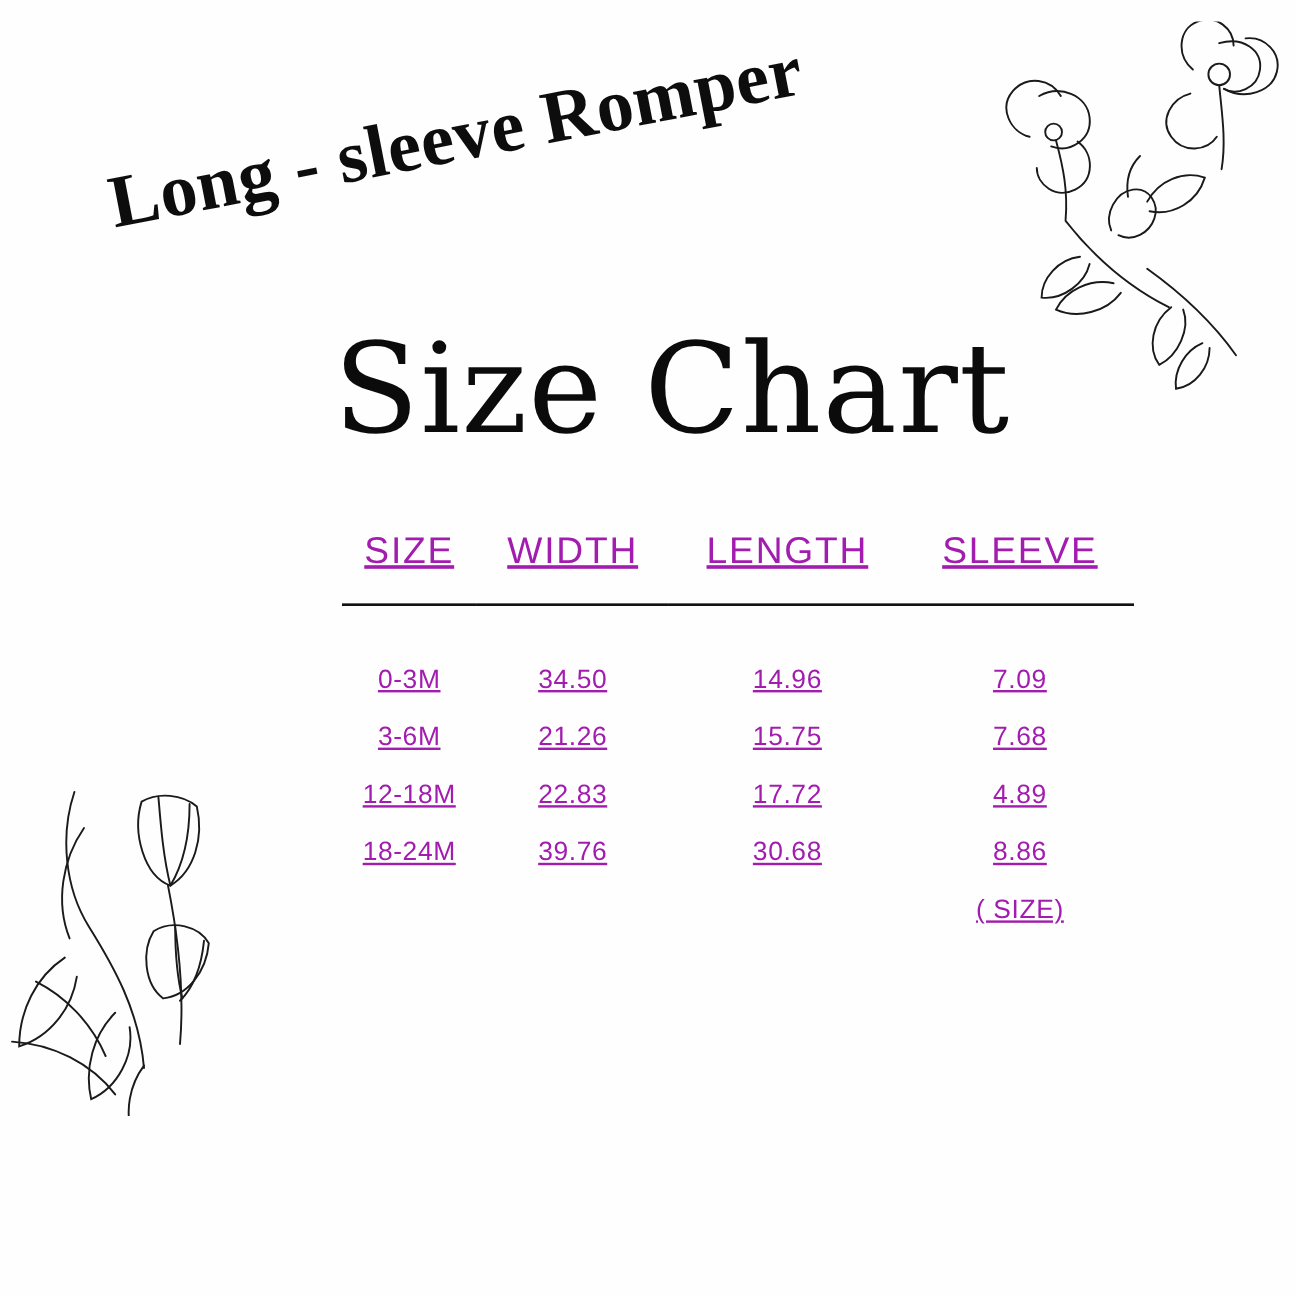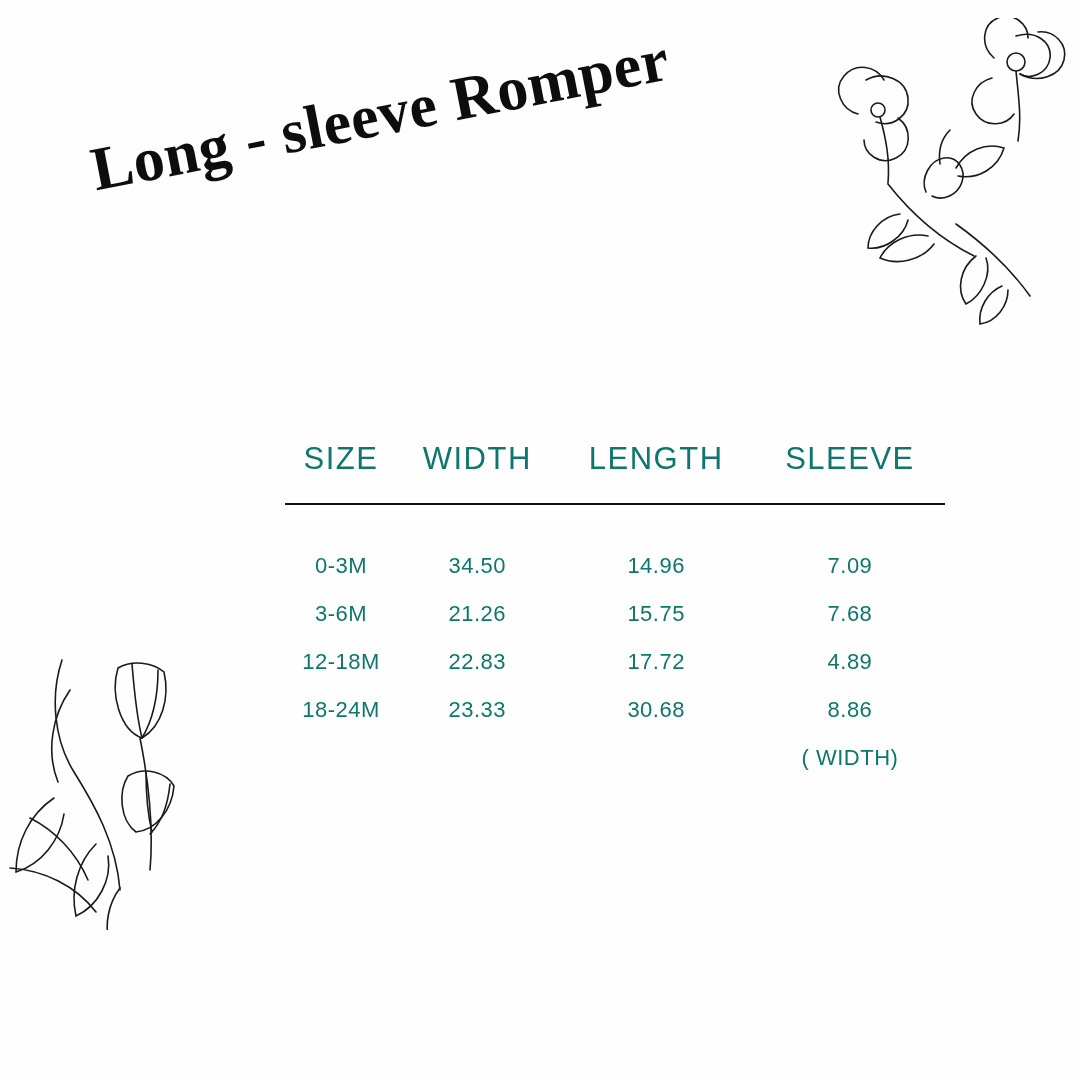--- a/index.html
+++ b/index.html
@@ -73,21 +73,22 @@
   .chart-wrap {
     position: absolute;
     left: 285px;
     top: 440px;
     width: 660px;
   }
   table.size-chart {
     width: 100%;
     border-collapse: collapse;
     font-family: "Liberation Sans", sans-serif;
-    color: #0f766e;
+    color: #a21caf;
+    text-decoration: underline;
   }
   table.size-chart th {
     font-weight: normal;
     font-size: 31px;
     letter-spacing: 1.5px;
     padding-bottom: 26px;
     text-align: center;
   }
   table.size-chart thead tr {
     border-bottom: 2px solid #111111;
@@ -162,20 +163,21 @@
       <path d="M30 188 c24 12 46 34 58 62"></path>
       <path d="M10 238 c34 2 66 18 86 44"></path>
       <path d="M54 168 c-24 16 -38 44 -38 74 c26 -8 44 -32 48 -58"></path>
       <path d="M96 214 c-18 18 -26 46 -20 72 c22 -10 36 -36 32 -60"></path>
       <path d="M120 258 c-12 16 -16 38 -10 56"></path>
     </g>
   </svg>
 
   <div class="title-script">Long - sleeve Romper</div>
 
+  <div class="title-main">Size Chart</div>
 
   <div class="chart-wrap">
     <table class="size-chart">
       <thead>
         <tr>
           <th>SIZE</th>
           <th>WIDTH</th>
           <th>LENGTH</th>
           <th>SLEEVE</th>
         </tr>
@@ -194,27 +196,27 @@
           <td>7.68</td>
         </tr>
         <tr>
           <td>12-18M</td>
           <td>22.83</td>
           <td>17.72</td>
           <td>4.89</td>
         </tr>
         <tr>
           <td>18-24M</td>
-          <td>23.33</td>
+          <td>39.76</td>
           <td>30.68</td>
           <td>8.86</td>
         </tr>
         <tr class="unit-row">
           <td></td>
           <td></td>
           <td></td>
-          <td class="unit-cell">( WIDTH)</td>
+          <td class="unit-cell">( SIZE)</td>
         </tr>
       </tbody>
     </table>
   </div>
 
 </div>
 
 </body></html>

